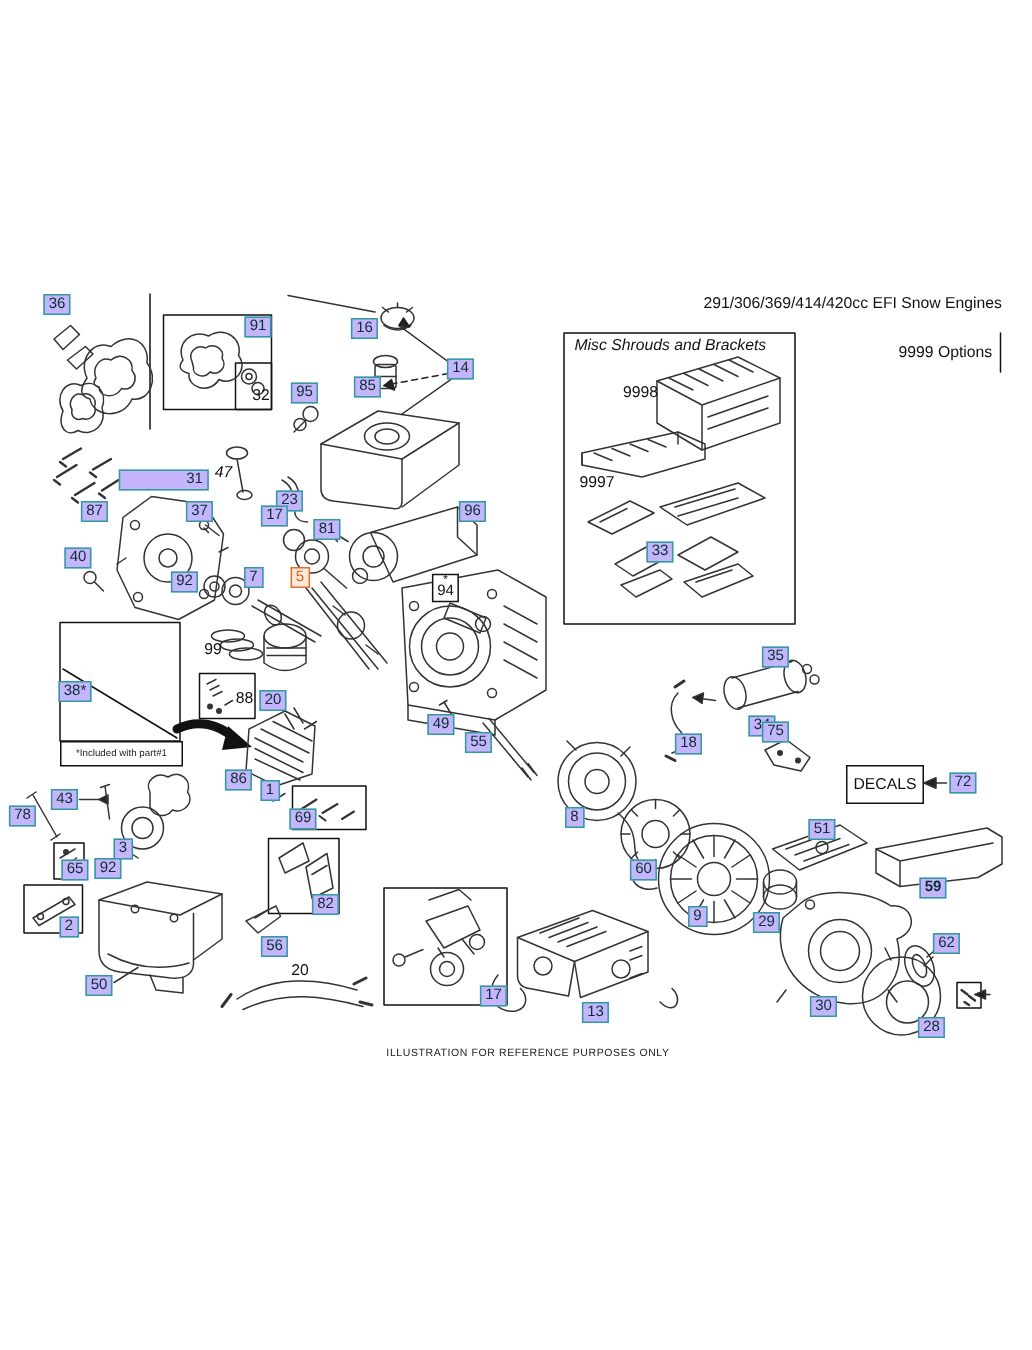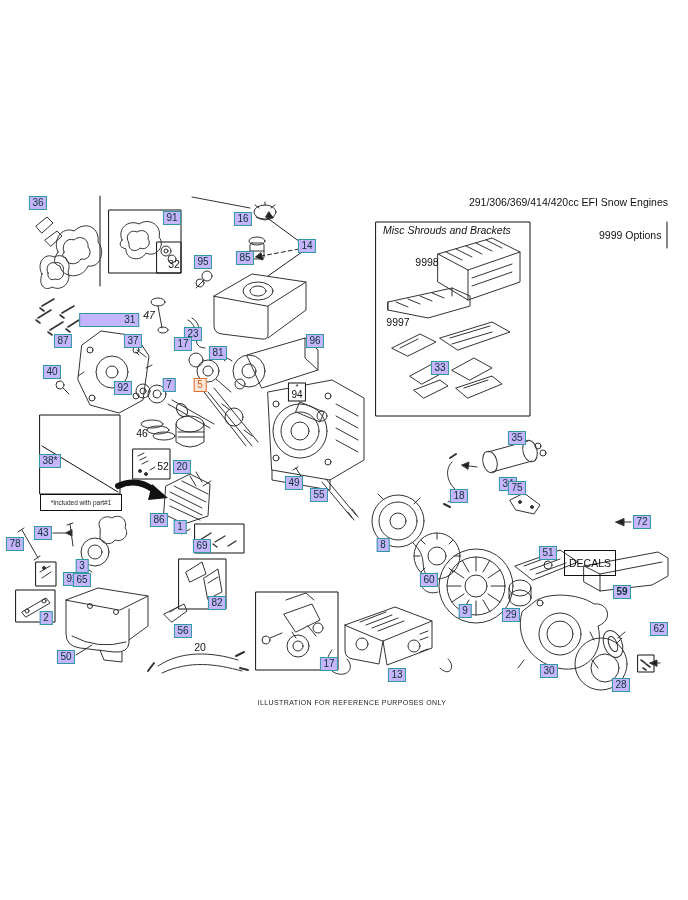--- a/index.html
+++ b/index.html
@@ -4,21 +4,21 @@
 <style>
   html,body{margin:0;padding:0;background:#fff;}
   #canvas{position:relative;width:688px;height:900px;background:#ffffff;overflow:hidden;
           font-family:"Liberation Sans","DejaVu Sans",sans-serif;}
   #art{position:absolute;left:0;top:0;}
   .txt{position:absolute;color:#111;white-space:nowrap;}
   #page-title{top:196px;right:20px;font-size:10.5px;}
   #misc-title{left:383px;top:224px;font-size:10.5px;font-style:italic;}
   #options-label{left:599px;top:229px;font-size:10.5px;text-align:right;}
   #decals-box{position:absolute;left:564px;top:510px;width:50px;height:24px;border:1.5px solid #111;
-              display:flex;align-items:center;justify-content:center;font-size:10.5px;color:#111;margin-top:40px;}
+              display:flex;align-items:center;justify-content:center;font-size:10.5px;color:#111;}
   #included-note{position:absolute;left:40px;top:494px;width:80px;height:15px;border:1px solid #111;
                  display:flex;align-items:center;justify-content:center;font-size:6.5px;color:#222;}
   #disclaimer{left:232px;top:699px;width:240px;text-align:center;font-size:7px;color:#222;letter-spacing:.4px;}
   .callout{position:absolute;transform:translate(-50%,-50%);line-height:1;font-size:10px;
            padding:1px 2.5px;text-align:center;z-index:5;}
   .callout.teal{border:1.5px solid #2f9aa0;background:#c4b5fd;color:#0b2f31;}
   .callout.orange{border:1.5px solid #e2702a;background:#fae8da;color:#d95f1c;}
   .callout.plain{background:transparent;color:#111;font-size:10.5px;padding:0;}
   .callout.box{border:1px solid #111;background:#fff;color:#111;}
   .callout .star{display:block;font-size:8px;line-height:4px;margin-bottom:1px;}
@@ -436,51 +436,51 @@
       <div class="callout teal" style="left: 63px; top: 341px;"><span>87</span></div>
       <div class="callout teal" style="left: 133px; top: 341px;"><span>37</span></div>
       <div class="callout teal" style="left: 183px; top: 344px;"><span>17</span></div>
       <div class="callout teal" style="left: 218px; top: 353px;"><span>81</span></div>
       <div class="callout teal" style="left: 315px; top: 341px;"><span>96</span></div>
       <div class="callout teal" style="left: 52px; top: 372px;"><span>40</span></div>
       <div class="callout teal" style="left: 123px; top: 388px;"><span>92</span></div>
       <div class="callout teal" style="left: 169px; top: 385px;"><span>7</span></div>
       <div class="callout orange" style="left: 200px; top: 385px;"><span>5</span></div>
       <div class="callout box" style="left: 297px; top: 392px;"><span class="star">*</span><span>94</span></div>
-      <div class="callout plain" style="left: 142px; top: 433px;"><span>46</span></div>
+      <div class="callout plain" style="left: 142px; top: 433px;"><span>99</span></div>
       <div class="callout teal" style="left: 50px; top: 461px;"><span>38*</span></div>
-      <div class="callout plain" style="left: 163px; top: 466px;"><span>52</span></div>
+      <div class="callout plain" style="left: 163px; top: 466px;"><span>88</span></div>
       <div class="callout teal" style="left: 182px; top: 467px;"><span>20</span></div>
       <div class="callout teal" style="left: 294px; top: 483px;"><span>49</span></div>
       <div class="callout teal" style="left: 319px; top: 495px;"><span>55</span></div>
       <div class="callout teal" style="left: 517px; top: 438px;"><span>35</span></div>
       <div class="callout teal" style="left: 487px; top: 484px; margin-left: 21px;"><span>34</span></div>
       <div class="callout teal" style="left: 459px; top: 496px;"><span>18</span></div>
       <div class="callout teal" style="left: 517px; top: 488px;"><span>75</span></div>
       <div class="callout teal" style="left: 642px; top: 522px;"><span>72</span></div>
       <div class="callout teal" style="left: 159px; top: 520px;"><span>86</span></div>
       <div class="callout teal" style="left: 180px; top: 527px;"><span>1</span></div>
       <div class="callout teal" style="left: 202px; top: 546px;"><span>69</span></div>
       <div class="callout teal" style="left: 43px; top: 533px;"><span>43</span></div>
       <div class="callout teal" style="left: 15px; top: 544px;"><span>78</span></div>
       <div class="callout teal" style="left: 82px; top: 566px;"><span>3</span></div>
       <div class="callout teal" style="left: 72px; top: 579px;"><span>92</span></div>
-      <div class="callout teal" style="left: 50px; top: 580px; margin-left: 32px;"><span>65</span></div>
+      <div class="callout teal" style="left: 50px; top: 580px;"><span>65</span></div>
       <div class="callout teal" style="left: 46px; top: 618px;"><span>2</span></div>
       <div class="callout teal" style="left: 217px; top: 603px;"><span>82</span></div>
       <div class="callout teal" style="left: 183px; top: 631px;"><span>56</span></div>
       <div class="callout plain" style="left: 200px; top: 647px;"><span>20</span></div>
       <div class="callout teal" style="left: 66px; top: 657px;"><span>50</span></div>
       <div class="callout teal" style="left: 329px; top: 664px;"><span>17</span></div>
       <div class="callout teal" style="left: 397px; top: 675px;"><span>13</span></div>
       <div class="callout teal" style="left: 383px; top: 545px;"><span>8</span></div>
       <div class="callout teal" style="left: 429px; top: 580px;"><span>60</span></div>
       <div class="callout teal" style="left: 465px; top: 611px;"><span>9</span></div>
       <div class="callout teal" style="left: 511px; top: 615px;"><span>29</span></div>
       <div class="callout teal" style="left: 548px; top: 553px;"><span>51</span></div>
       <div class="callout teal" style="left: 622px; top: 592px; font-weight: bold;"><span>59</span></div>
       <div class="callout teal" style="left: 549px; top: 671px;"><span>30</span></div>
-      <div class="callout teal" style="left: 631px; top: 629px; margin-left: 28px;"><span>62</span></div>
+      <div class="callout teal" style="left: 631px; top: 629px;"><span>62</span></div>
       <div class="callout teal" style="left: 621px; top: 685px;"><span>28</span></div>
       <div class="callout teal" style="left: 670px; top: 663px; margin-left: 33px;"><span>77</span></div>
     </div>
 
 </div>
 
 </body></html>

